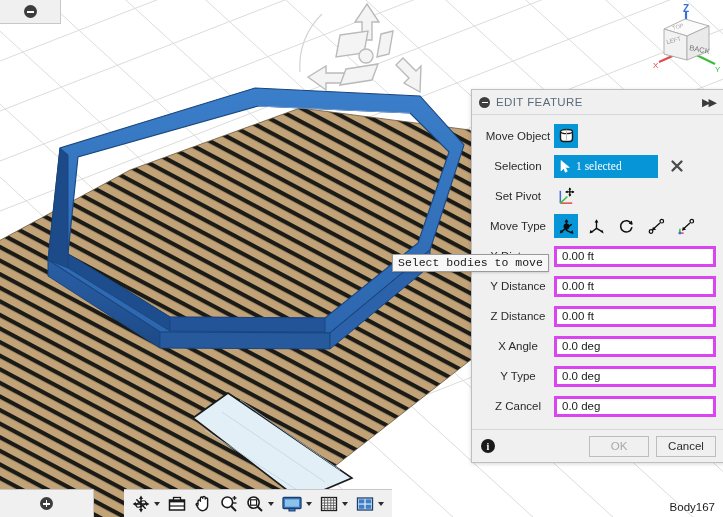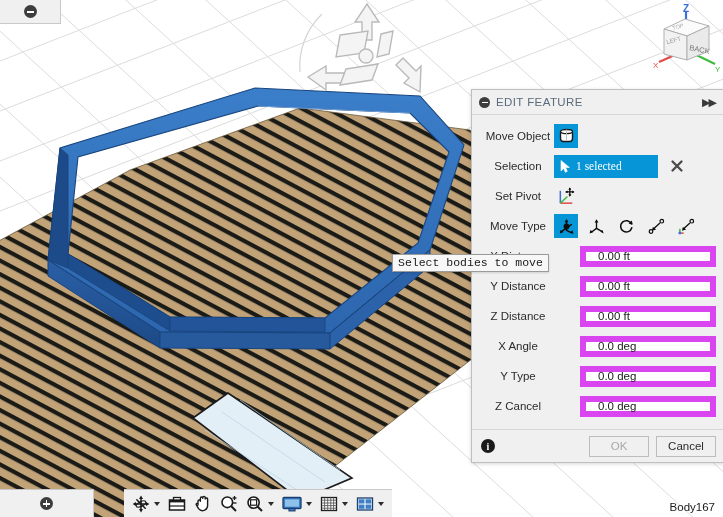--- a/index.html
+++ b/index.html
@@ -207,29 +207,28 @@
     justify-content: center;
     cursor: pointer;
     background: transparent;
   }
   .mt-btn.active { background: #0696d7; }
 
   .field {
     flex: 1 1 auto;
     height: 21px;
     background: #ffffff;
-    border: 6px solid #d946ef;
-    display: flex;
-    align-items: center;
-    padding: 0 12px;
+    border: 3px solid #d946ef;
+    display: flex;
+    align-items: center;
+    padding: 0 5px;
     font-size: 11.5px;
     color: #1a1a1a;
     cursor: text;
     box-sizing: border-box;
-    margin-left: 26px;
   }
 
   .dlg-footer {
     border-top: 1px solid #d6d6d6;
     height: 32px;
     display: flex;
     align-items: center;
     padding: 0 8px 0 9px;
     background: #f0f0f0;
   }

